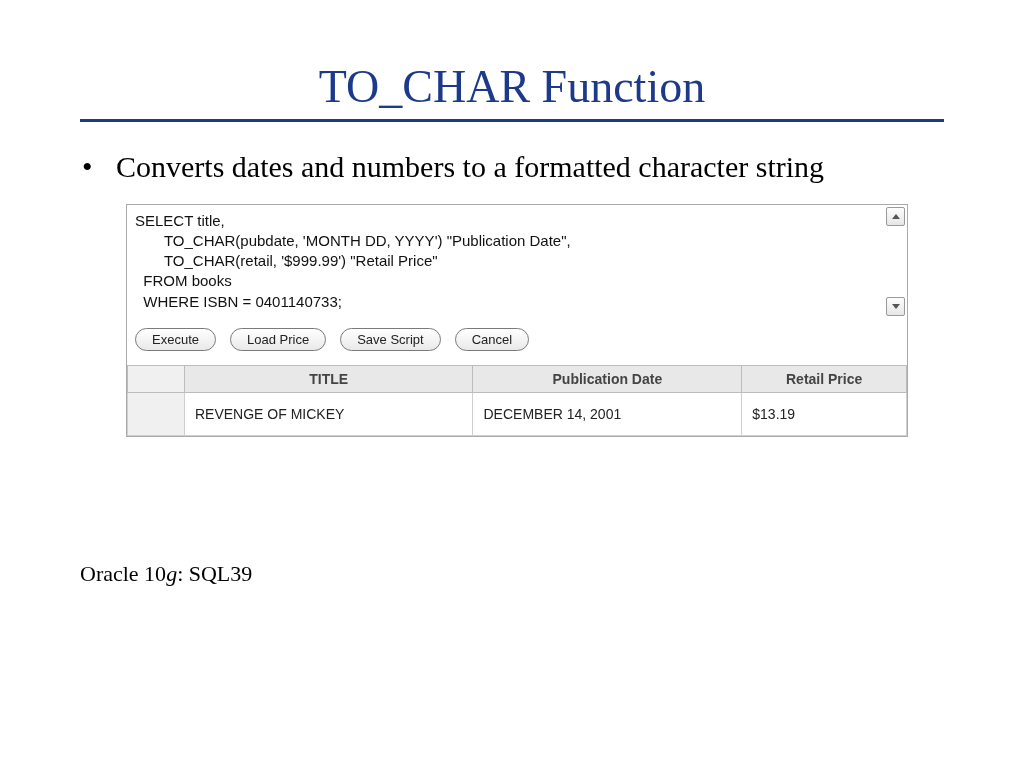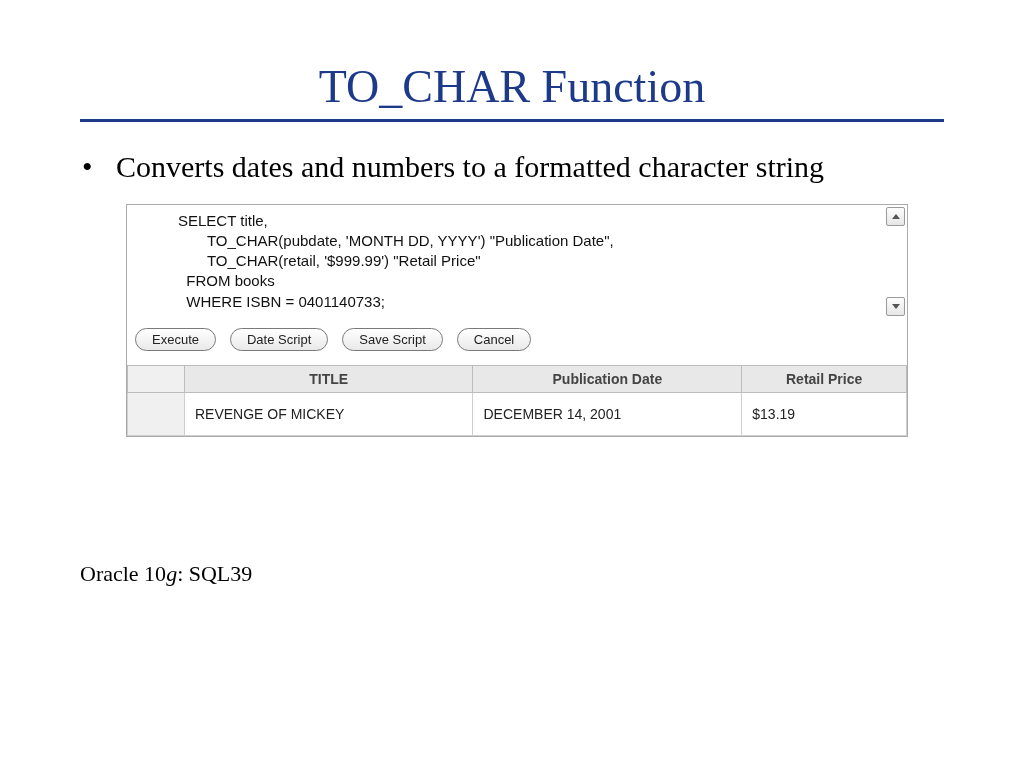--- a/index.html
+++ b/index.html
@@ -61,21 +61,20 @@
   }
   .code-area {
     box-sizing: border-box;
     padding: 6px 24px 6px 8px;
     font-family: Arial, Helvetica, sans-serif;
     font-size: 15px;
     line-height: 1.35;
     white-space: pre;
     color: #111;
     min-height: 110px;
-    margin-left: 43px;
   }
   .sb {
     position: absolute;
     right: 2px;
     width: 17px;
     height: 17px;
     background: linear-gradient(#fdfdfd, #e6e6e6);
     border: 1px solid #9a9a9a;
     border-radius: 2px;
     display: flex;
@@ -183,21 +182,21 @@
       <div class="sb sb-up">
           <div class="tri tri-up"></div>
         </div>
       <div class="sb sb-down">
           <div class="tri tri-down"></div>
         </div>
     </div>
 
     <div class="btn-row">
       <button class="pill">Execute</button>
-      <button class="pill">Date Script</button>
+      <button class="pill">Load Price</button>
       <button class="pill">Save Script</button>
       <button class="pill">Cancel</button>
     </div>
 
     <table class="result-table">
       <thead>
         <tr>
           <th>&nbsp;</th>
           <th>TITLE</th>
           <th>Publication Date</th>

